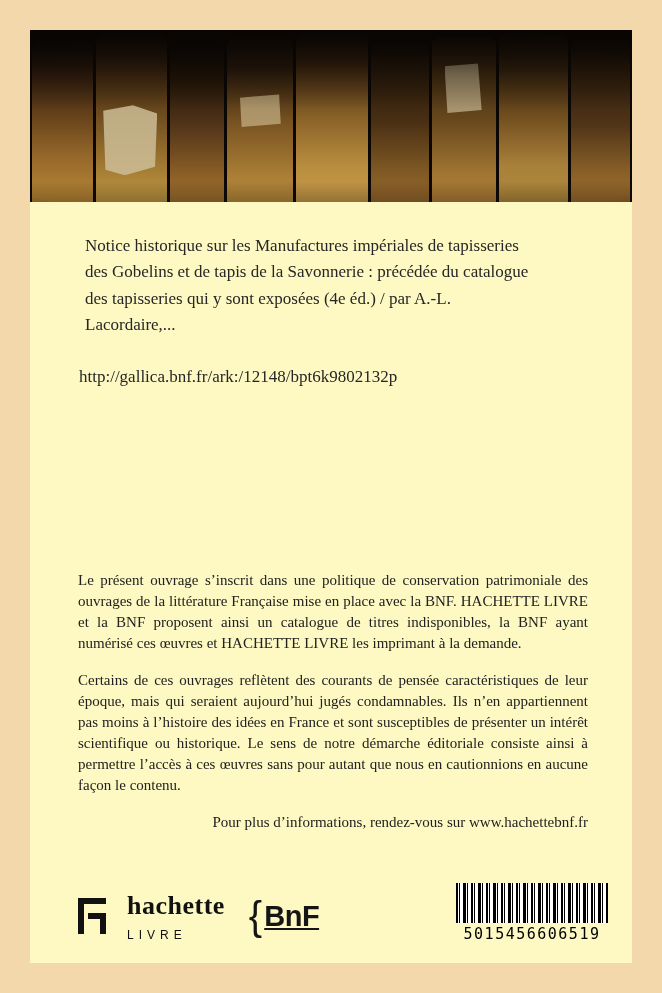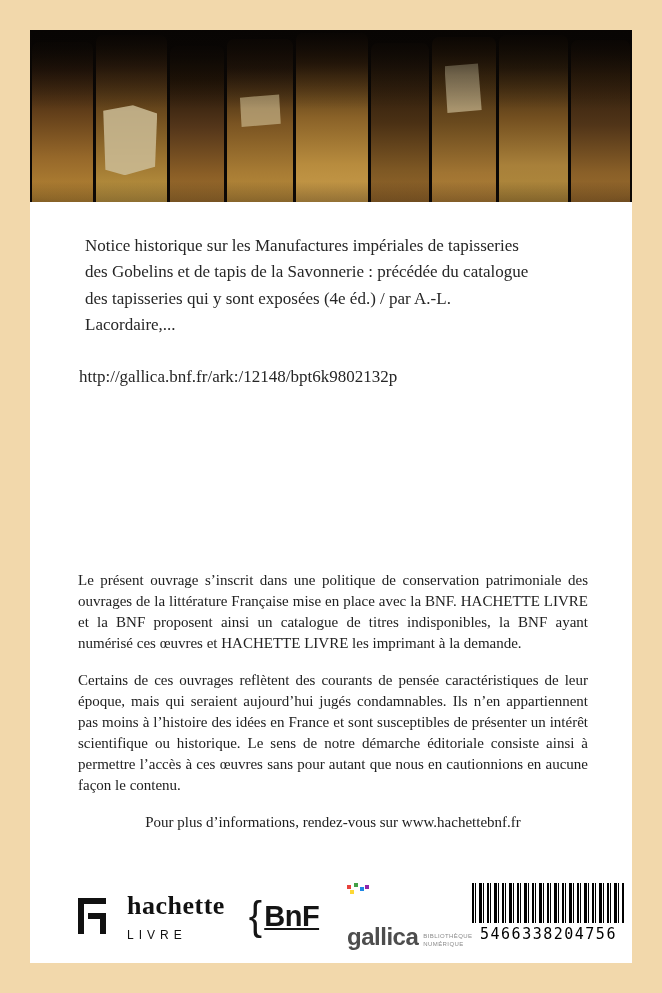--- a/index.html
+++ b/index.html
@@ -3,21 +3,21 @@
 <meta charset="utf-8">
 <style>
   html,body{margin:0;padding:0;}
   body{
     width:662px;height:993px;position:relative;overflow:hidden;
     background:#f2d8ab;
     font-family:"Liberation Serif", serif;
   }
   .panel{
     position:absolute;left:30px;top:30px;width:602px;height:933px;
-    background:#ffffff;
+    background:#fef9c3;
   }
 
   
   .photo{
     position:relative;width:602px;height:172px;background:#0a0705;
     display:flex;gap:3px;padding:0 2px;box-sizing:border-box;overflow:hidden;
   }
   .book{flex:1 1 auto;border-radius:7px 7px 0 0;position:relative;z-index:1;}
   .book:nth-of-type(1){flex-basis:62px;margin-top:12px;background:linear-gradient(180deg,#120c07 0%,#2c1a0c 18%,#64401a 45%,#96682a 72%,#b88836 100%);}
   .book:nth-of-type(2){flex-basis:72px;margin-top:5px;background:linear-gradient(180deg,#1a1008 0%,#3a2410 20%,#6e4c1e 48%,#9c7430 75%,#c09a44 100%);}
@@ -48,21 +48,21 @@
     position:absolute;top:320px;left:49px;
     font-size:17px;color:#262626;
   }
 
   
   .body-text{
     position:absolute;top:540px;left:48px;width:510px;
     font-size:15px;line-height:1.4;color:#212121;
   }
   .body-text p{margin:0 0 16px;text-align:justify;font-family:Liberation Serif, serif;}
-  .body-text .info{text-align:center;margin-bottom:0;}
+  .body-text .info{text-align:right;margin-bottom:0;}
 
   
   .footer{
     position:absolute;left:44px;right:24px;bottom:14px;height:66px;
     display:flex;
   }
   .hachette{display:flex;align-items:center;gap:9px;}
   .hachette svg{display:block;}
   .hachette-text{display:flex;flex-direction:column;line-height:1;}
   .hachette-name{font:700 26px "Liberation Serif", serif;color:#111;letter-spacing:.5px;}
@@ -124,28 +124,20 @@
         <span class="hachette-name">hachette</span>
         <span class="hachette-sub">LIVRE</span>
       </div>
     </div>
 
     <div class="bnf">
       <span class="bnf-brace">{</span>
       <span class="bnf-name">BnF</span>
     </div>
 
-    <div class="gallica">
-      <span class="gallica-pixels"></span>
-      <span class="gallica-name">gallica</span>
-      <span class="gallica-caption">
-        <span>BIBLIOTHÈQUE</span><br>
-        <span>NUMÉRIQUE</span>
-      </span>
-    </div>
 
     <div class="barcode">
       <div class="barcode-bars"></div>
-      <div class="barcode-number">5466338204756</div>
+      <div class="barcode-number">5015456606519</div>
     </div>
 
   </div>
 </div>
 
 </body></html>

